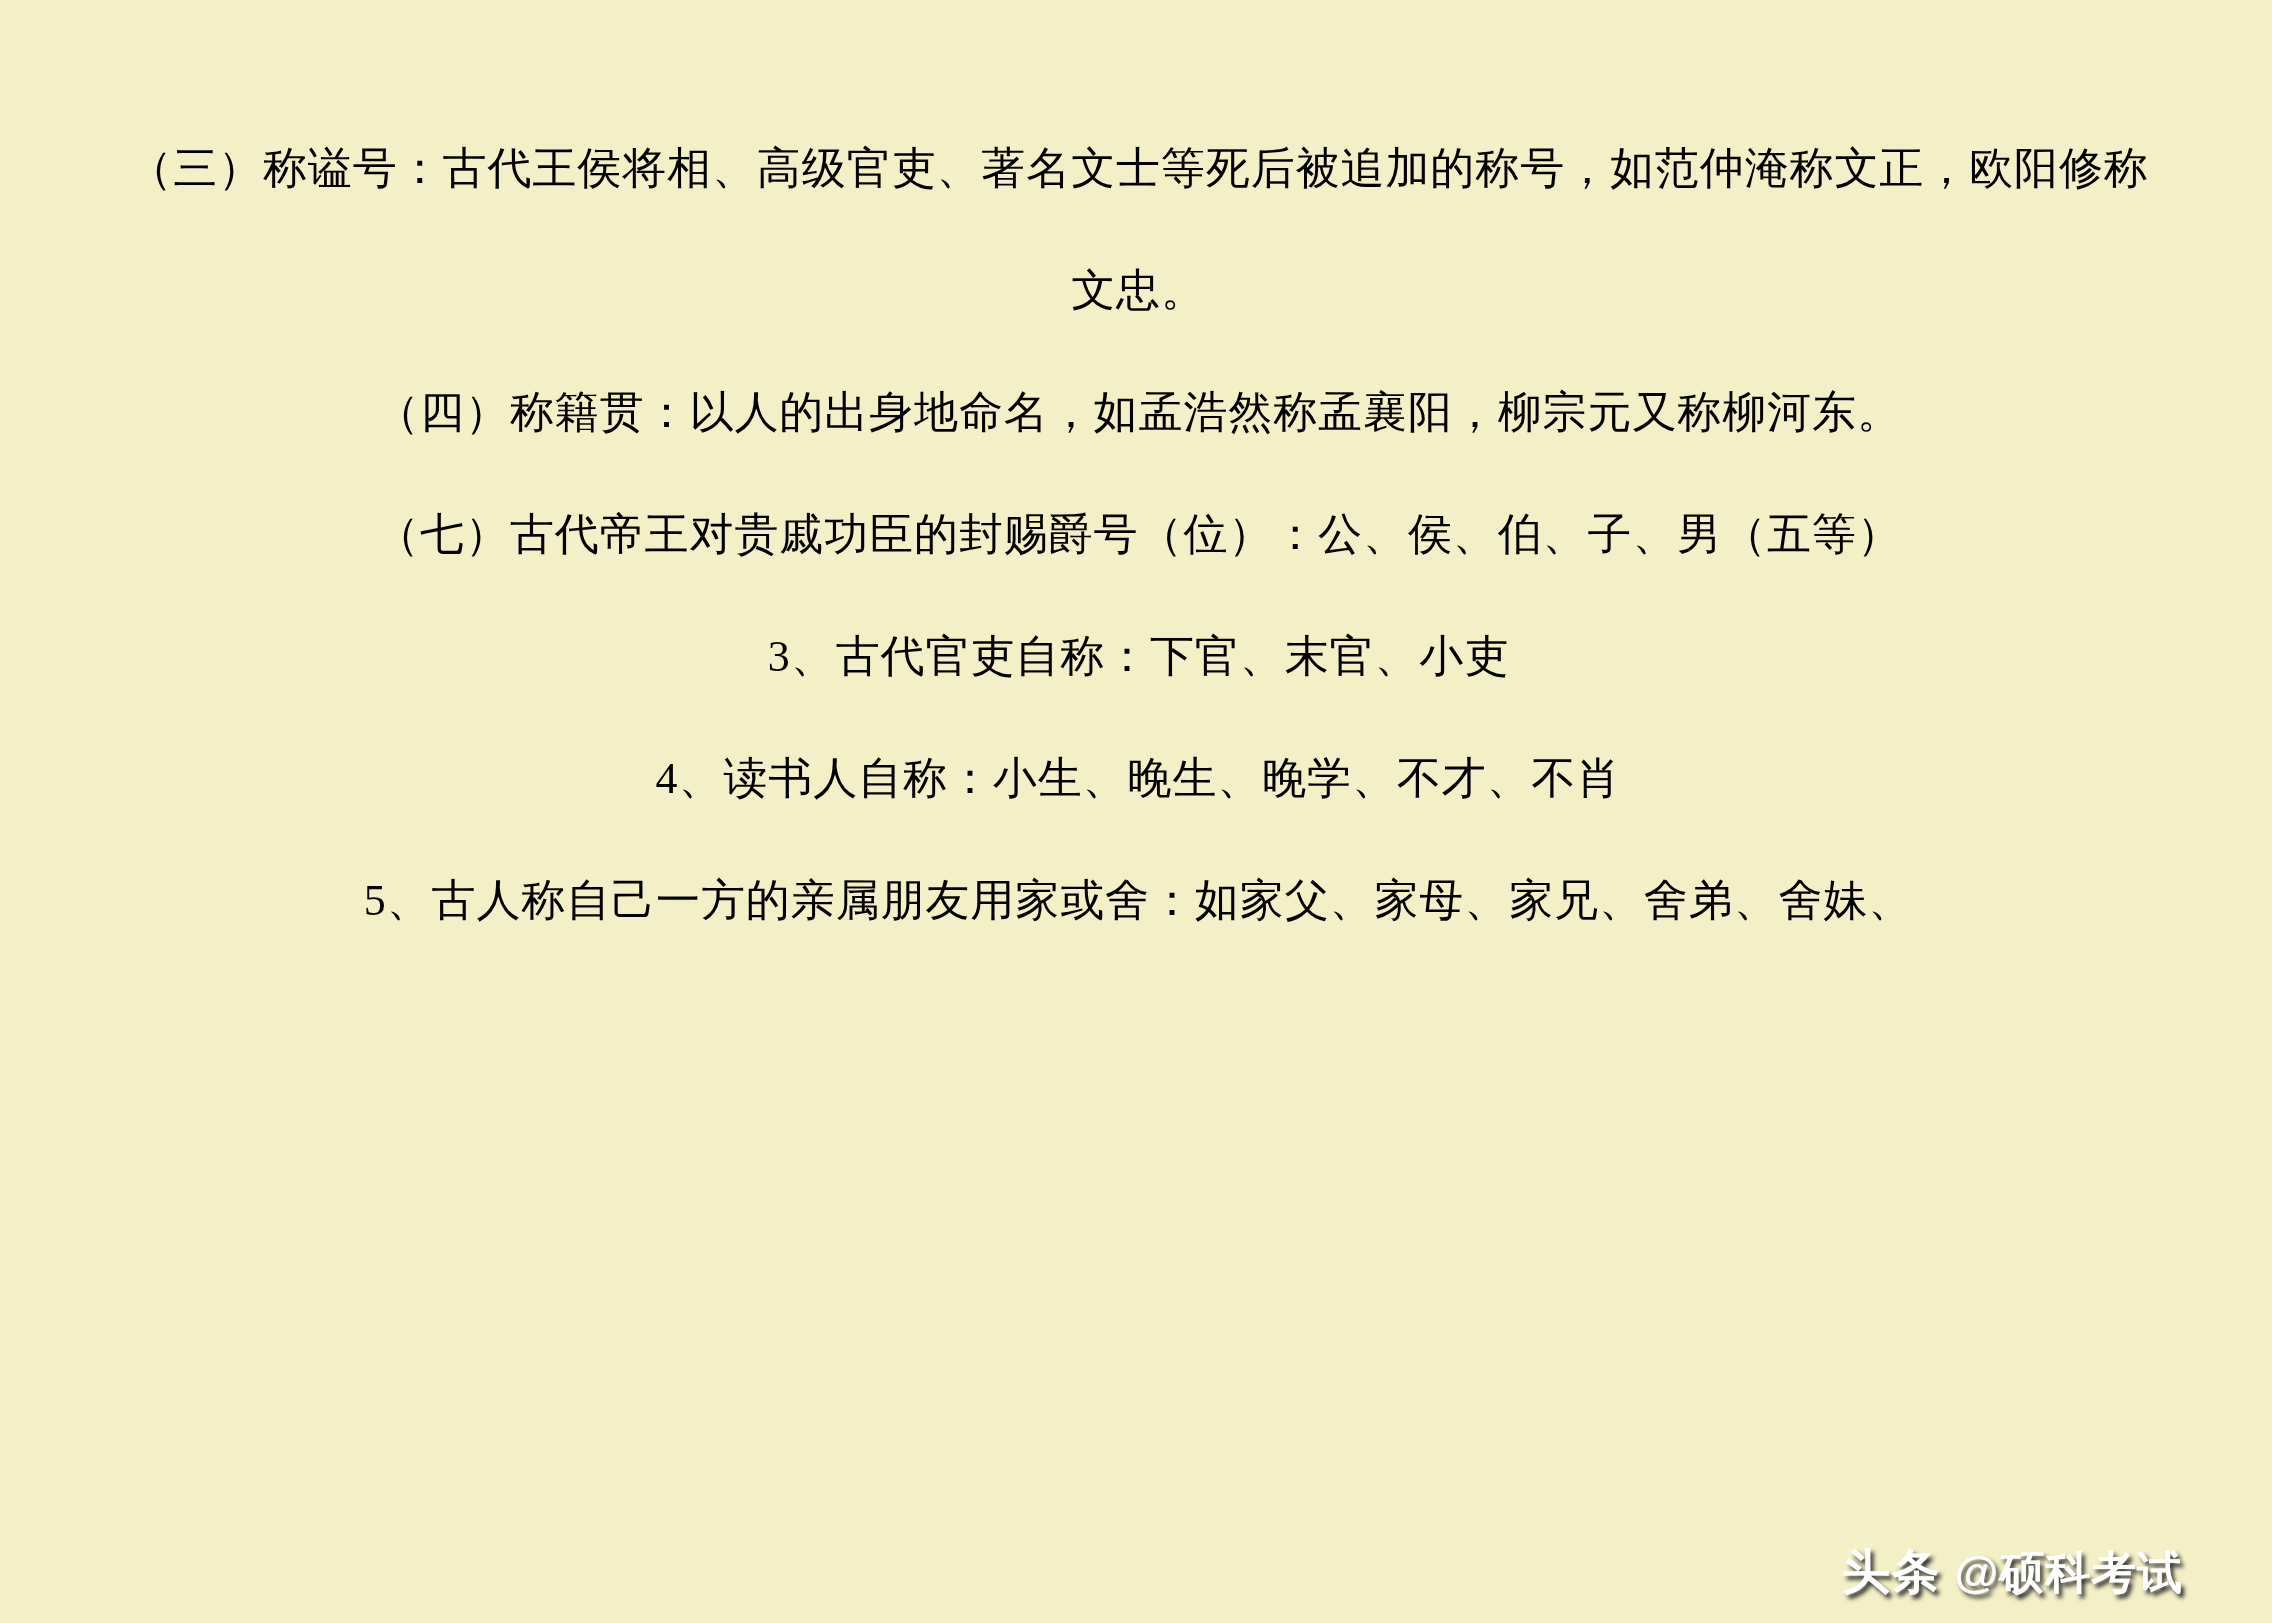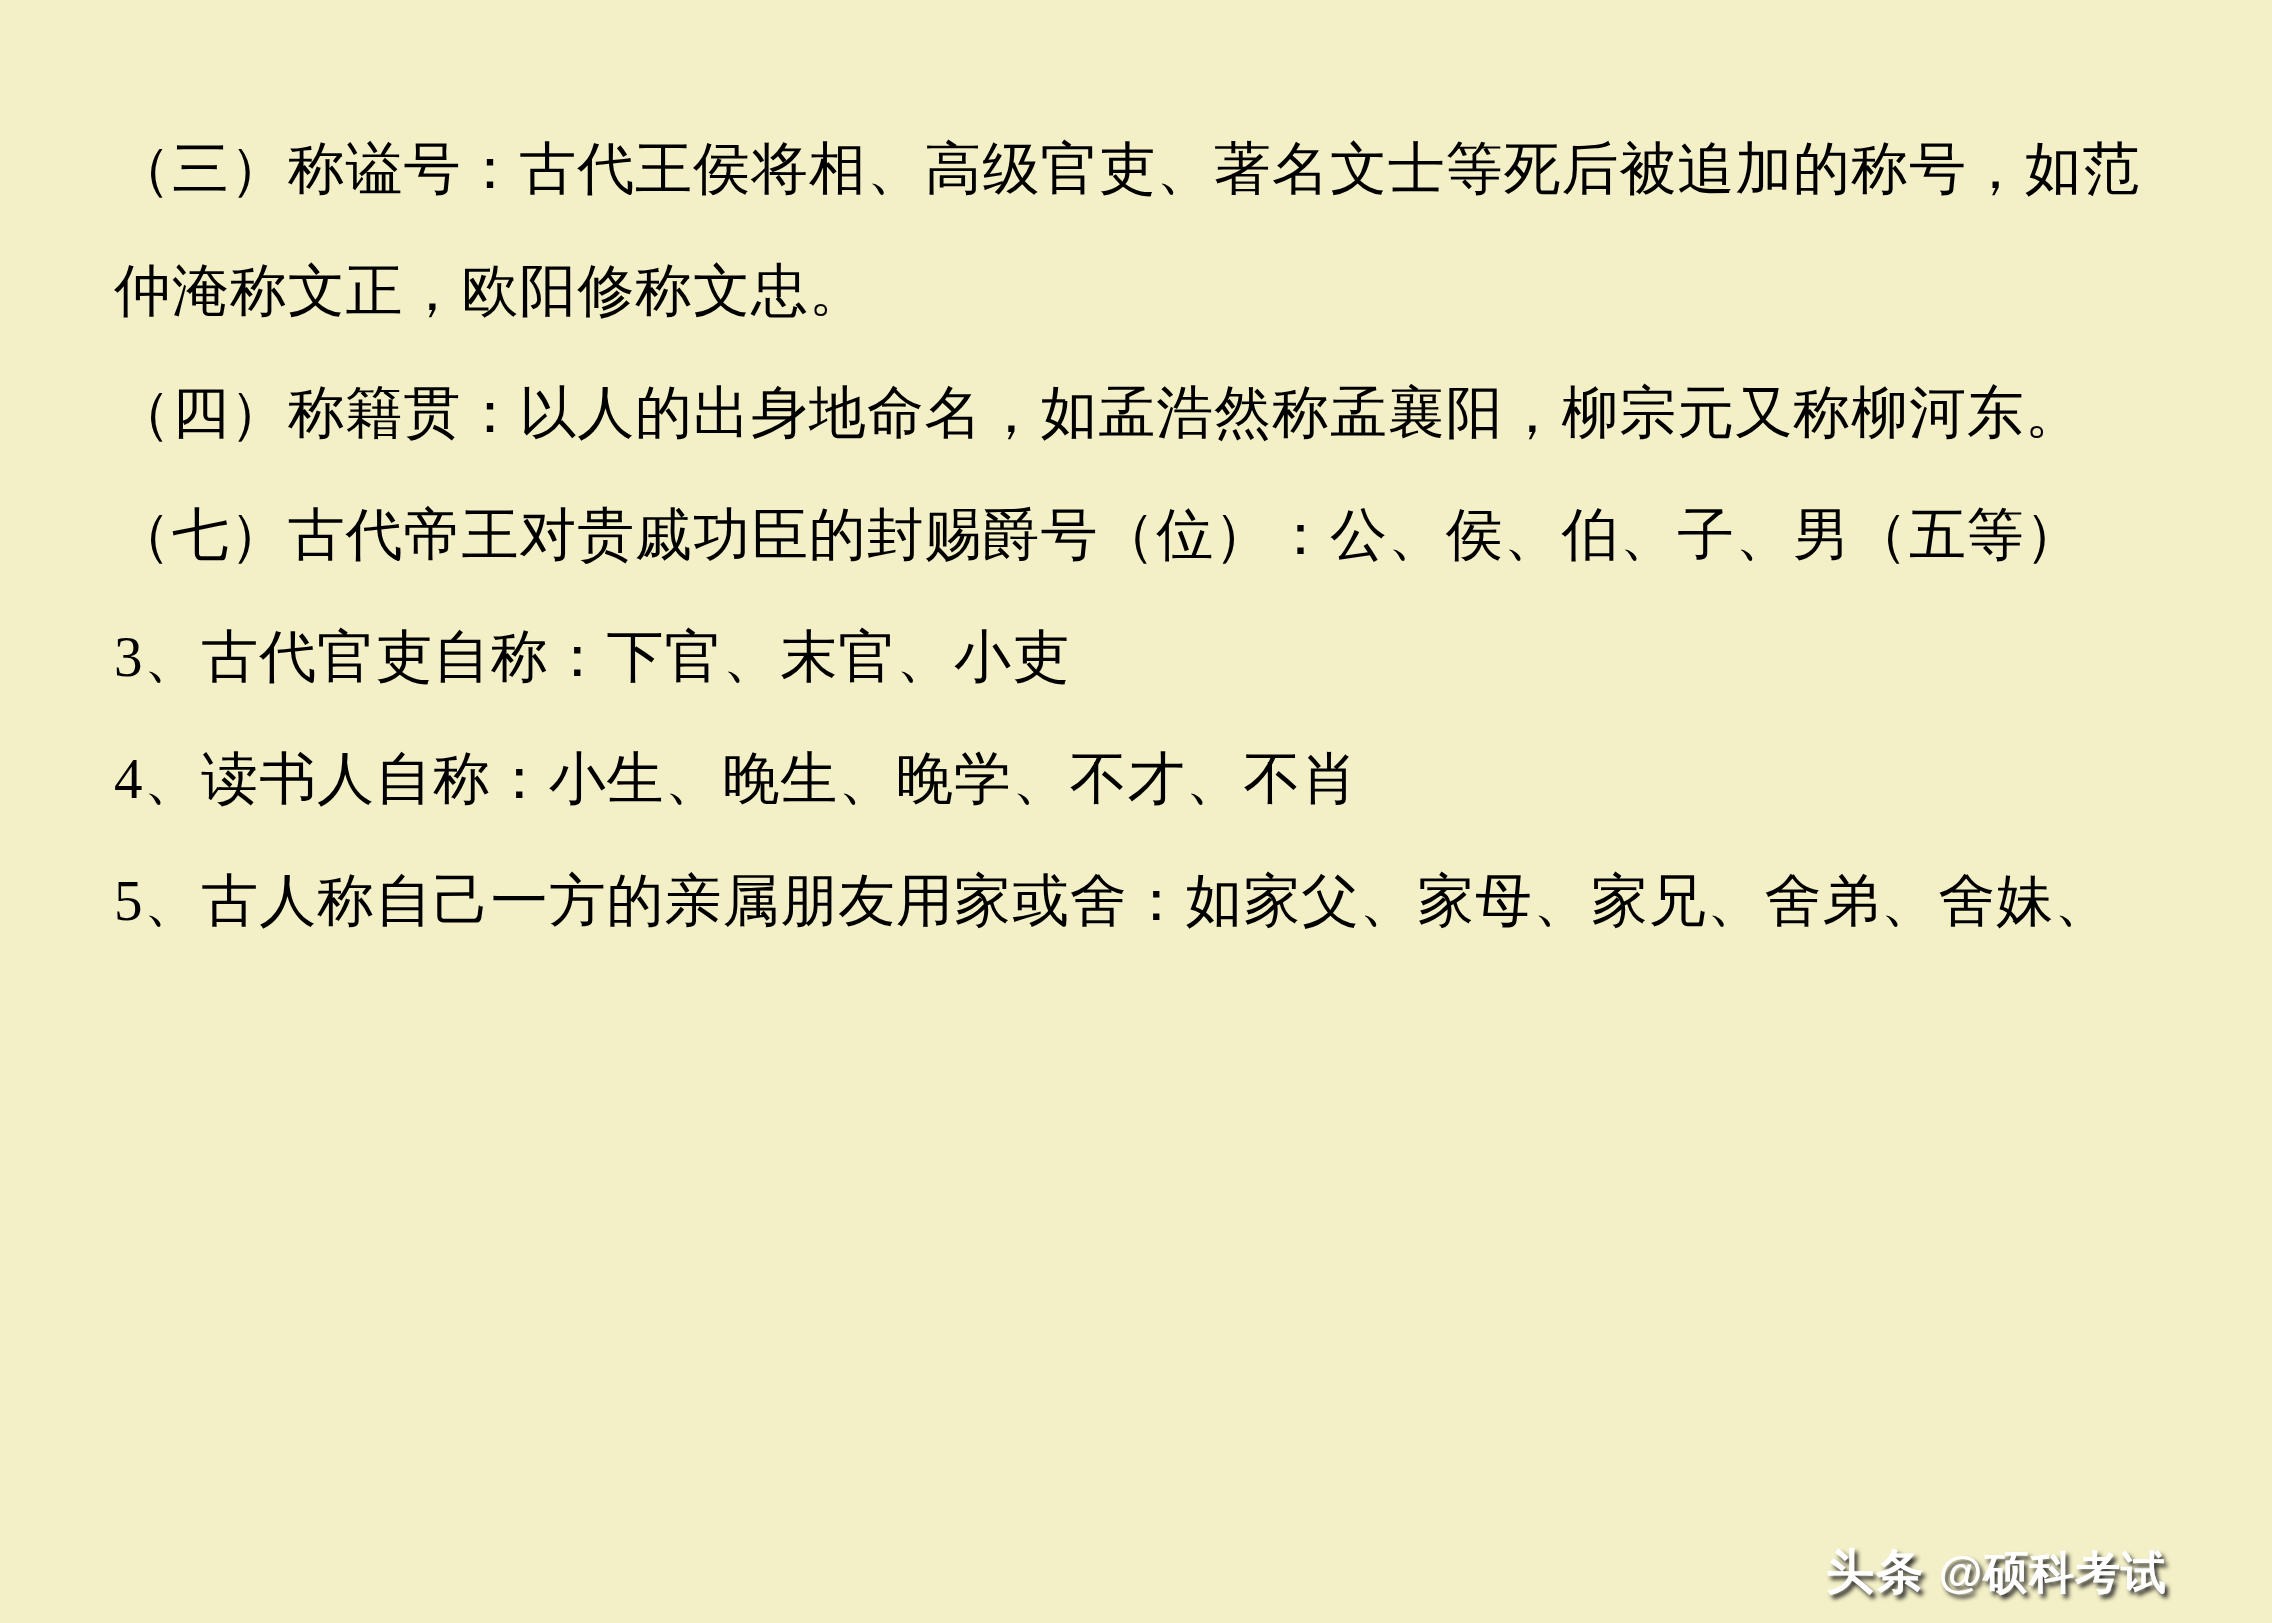--- a/index.html
+++ b/index.html
@@ -15,30 +15,30 @@
     font-family: "Liberation Serif", "DejaVu Serif", serif;
   }
   .doc {
     box-sizing: border-box;
     width: 100%;
     height: 100%;
     padding: 108px 110px 0 114px;
   }
   .doc p {
     margin: 0;
-    font-size: 57px;
+    font-size: 44px;
     line-height: 122px;
     color: #000000;
     letter-spacing: 0.9px;
-    text-align: left;
+    text-align: center;
     word-break: break-all;
   }
   .watermark {
     position: absolute;
-    right: 106px;
+    right: 90px;
     bottom: 19px;
     white-space: nowrap;
     font-family: "Liberation Sans", "DejaVu Sans", sans-serif;
     color: #ffffff;
     text-shadow: 0 0 0.9px rgba(255,255,255,0.45),
                  3.2px 4.1px 4.1px rgba(35,35,35,0.95);
   }
   .watermark .brand {
     font-size: 48px;
     font-weight: 700;

